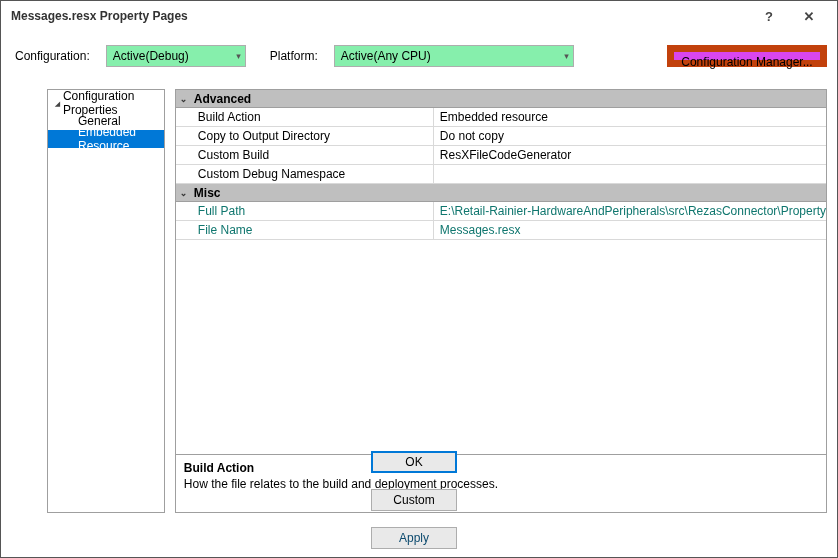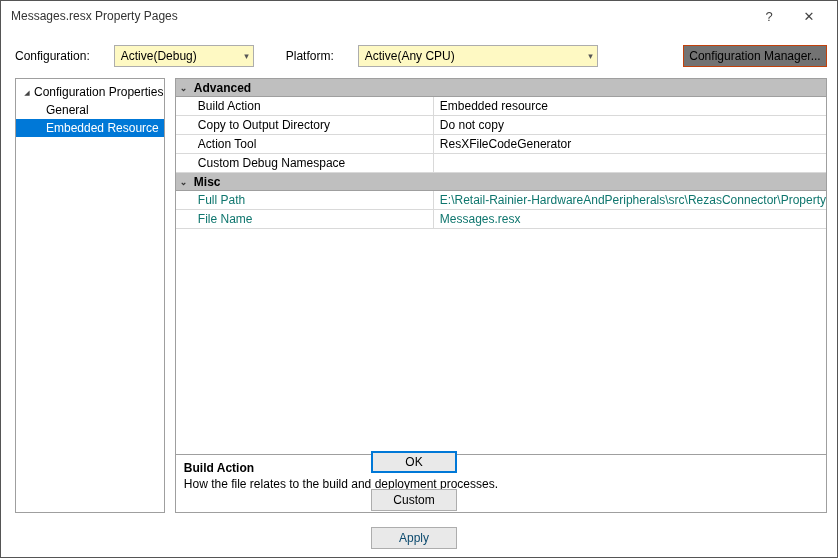--- a/index.html
+++ b/index.html
@@ -1,30 +1,30 @@
 <!DOCTYPE html>
 <html><head>
 <meta charset="utf-8">
 <style>
 * { box-sizing: border-box; margin: 0; padding: 0; font-family: "Segoe UI", Tahoma, sans-serif; font-size: 12px; }
 body { background: #fff; width: 838px; height: 558px; overflow: hidden; border: 1px solid #555; display: flex; flex-direction: column; }
 
-.titlebar { height: 30px; display: flex; align-items: center; padding: 0 8px 0 10px; color: #333; }
+.titlebar { height: 30px; display: flex; align-items: center; padding: 0 8px 0 10px; color: #333; font-weight: bold; }
 .titlebar-title { flex: 1; }
 .titlebar-btn { width: 40px; text-align: center; font-size: 13px; color: #444; }
 
-.config-row { display: flex; align-items: center; gap: 24px; padding: 14px 10px 11px 14px; justify-content: space-between; }
+.config-row { display: flex; align-items: center; gap: 16px; padding: 14px 10px 22px 14px; justify-content: space-between; }
 .config-row .lbl { color: #000; }
-.dd { display: flex; align-items: center; justify-content: space-between; border: 1px solid #adadad; background: #fef9c3; height: 22px; padding: 0 4px 0 6px; cursor: default; }
+.dd { display: flex; align-items: center; justify-content: space-between; border: 1px solid #adadad; background: #86efac; height: 22px; padding: 0 4px 0 6px; cursor: default; }
 .dd-config { width: 140px; }
 .dd-platform { width: 240px; }
 .chev { font-size: 9px; color: #555; }
-.cfgmgr-btn { flex: 0 0 auto; width: 144px; margin-left: auto; height: 22px; border: 1px solid #c2410c; background: #737373; text-align: center; line-height: 20px; cursor: default; }
+.cfgmgr-btn { flex: 0 0 auto; width: 160px; margin-left: auto; height: 22px; border: 7px solid #c2410c; background: #d946ef; text-align: center; line-height: 20px; cursor: default; }
 
-.main { flex: 1; display: flex; padding: 0 10px 4px 14px; gap: 10px; min-height: 0; }
+.main { flex: 1; display: flex; padding: 0 10px 4px 14px; gap: 10px; min-height: 0; margin-left: 32px; }
 
 .sidebar { width: 186px; border: 1px solid #9f9f9f; background: #fff; padding-top: 4px; }
 .tree-row { display: flex; align-items: center; height: 18px; }
 .arrow { width: 14px; text-align: center; font-size: 9px; color: #444; }
 .arrow.open::before { content: "◢"; font-size: 7px; }
 .tree-l0 { padding-left: 4px; }
 .tree-l1 { padding-left: 30px; }
 .tree-sel { background: #0078d7; color: #fff; }
 
 .propgrid { flex: 1; display: flex; flex-direction: column; border: 1px solid #9f9f9f; min-height: 0; }
@@ -88,21 +88,21 @@
     </div>
     <div class="prow">
       <div class="pname">Build Action</div>
       <div class="pval">Embedded resource</div>
     </div>
     <div class="prow">
       <div class="pname">Copy to Output Directory</div>
       <div class="pval">Do not copy</div>
     </div>
     <div class="prow">
-      <div class="pname">Action Tool</div>
+      <div class="pname">Custom Build</div>
       <div class="pval bold">ResXFileCodeGenerator</div>
     </div>
     <div class="prow">
       <div class="pname">Custom Debug Namespace</div>
       <div class="pval"></div>
     </div>
     <div class="cat">
       <span class="chevcat">⌄</span>
       <span>Misc</span>
     </div>

